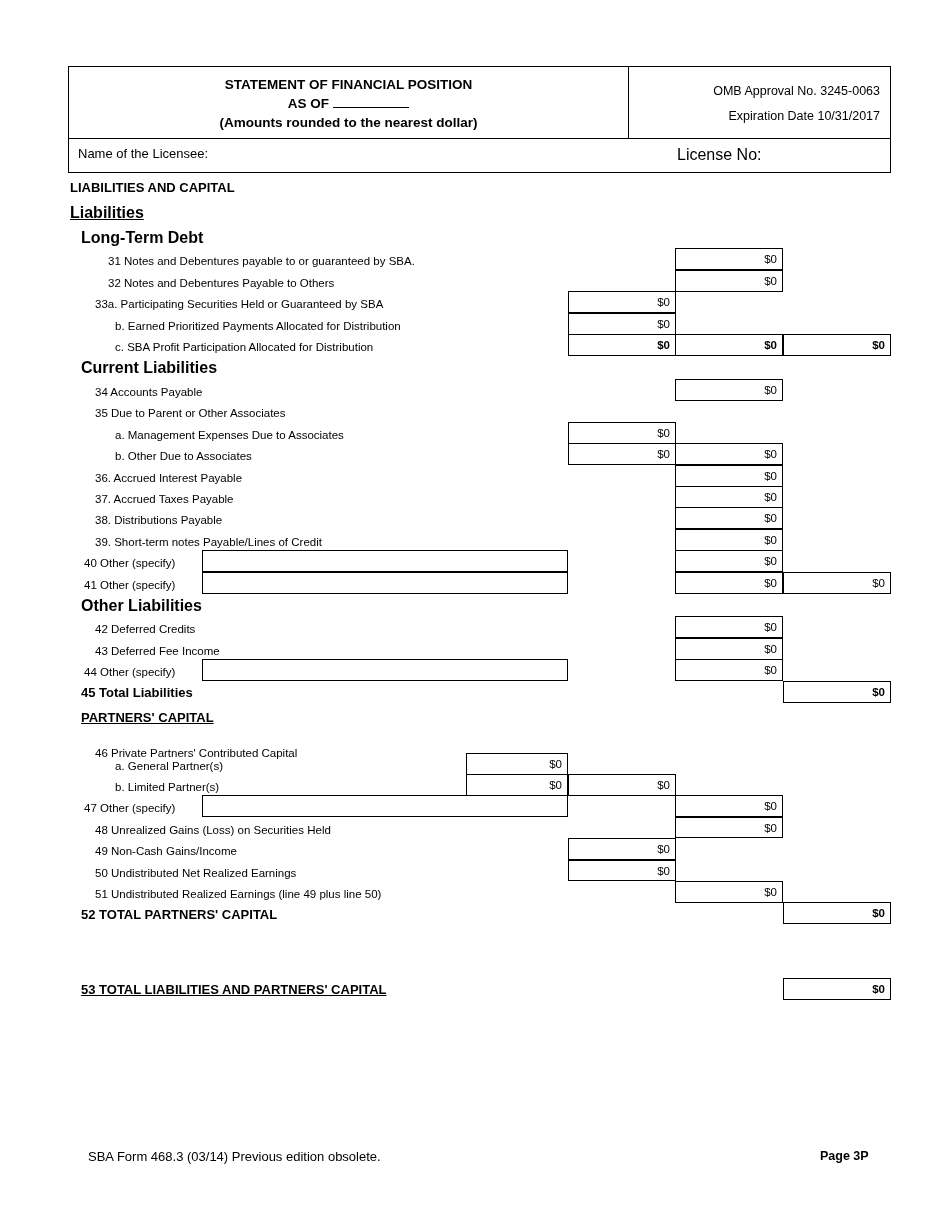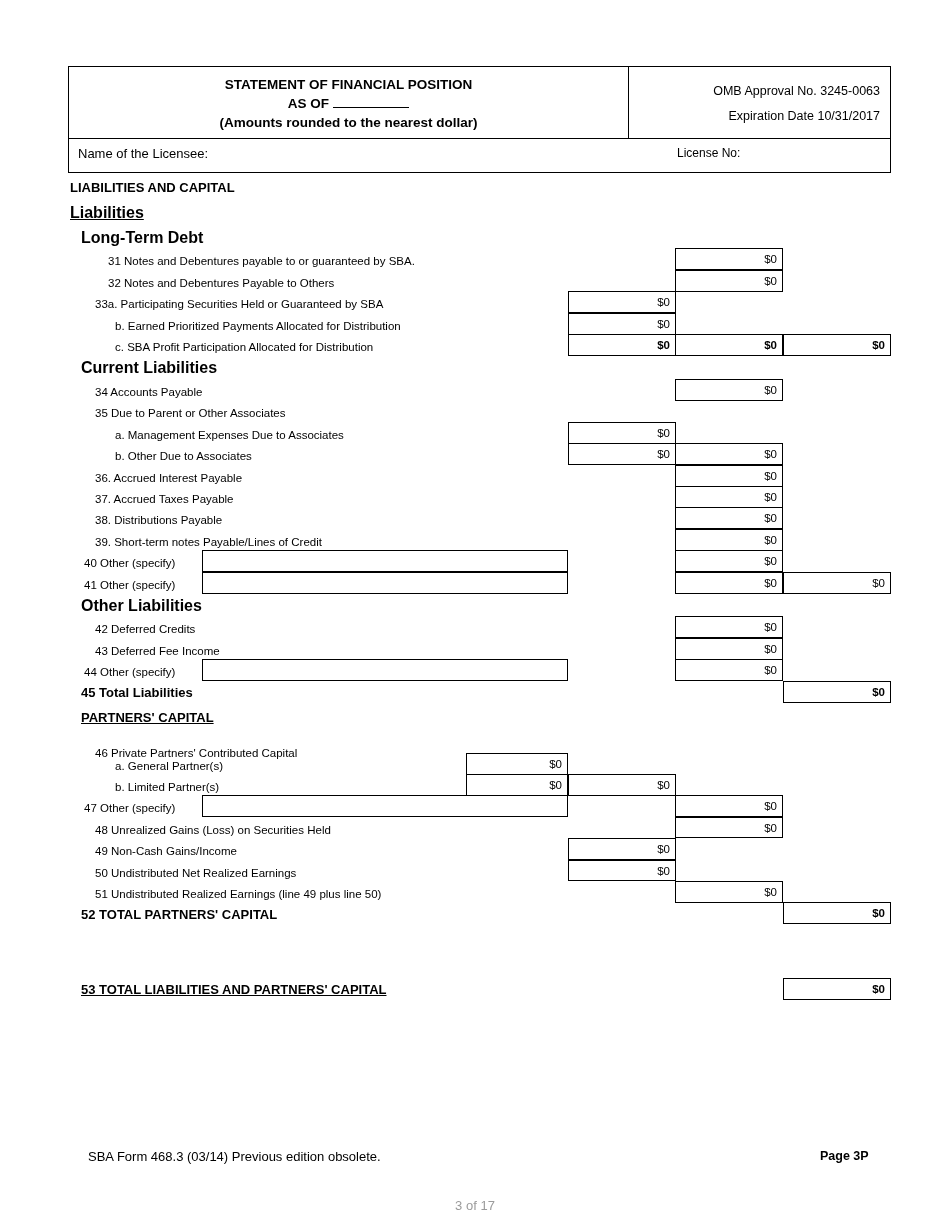--- a/index.html
+++ b/index.html
@@ -86,21 +86,21 @@
   .hdr-licensee {
     position: absolute;
     left: 9px;
     top: 7px;
     font-size: 13px;
   }
   .hdr-licenseno {
     position: absolute;
     left: 608px;
     top: 7px;
-    font-size: 12px;
+    font-size: 16px;
   }
 
   
   .lbl {
     position: absolute;
     font-size: 11.5px;
     white-space: nowrap;
     line-height: 14px;
   }
   .lbl.big    { font-size: 13px; font-weight: bold; }
@@ -280,15 +280,14 @@
   <div class="amt" style="left:675px; top:877px; width:108px;">$0</div>
 
   <div class="lbl big" style="left:81px; top:904px;">52 TOTAL PARTNERS' CAPITAL</div>
   <div class="amt b" style="left:783px; top:898px; width:108px;">$0</div>
 
   <div class="lbl big ul" style="left:81px; top:979px;">53 TOTAL LIABILITIES AND PARTNERS' CAPITAL</div>
   <div class="amt b" style="left:783px; top:974px; width:108px;">$0</div>
 
   <div class="foot-left">SBA Form 468.3 (03/14) Previous edition obsolete.</div>
   <div class="foot-right">Page 3P</div>
-  <div class="pagenum">3 of 17</div>
 
 </div>
 
 </body></html>

